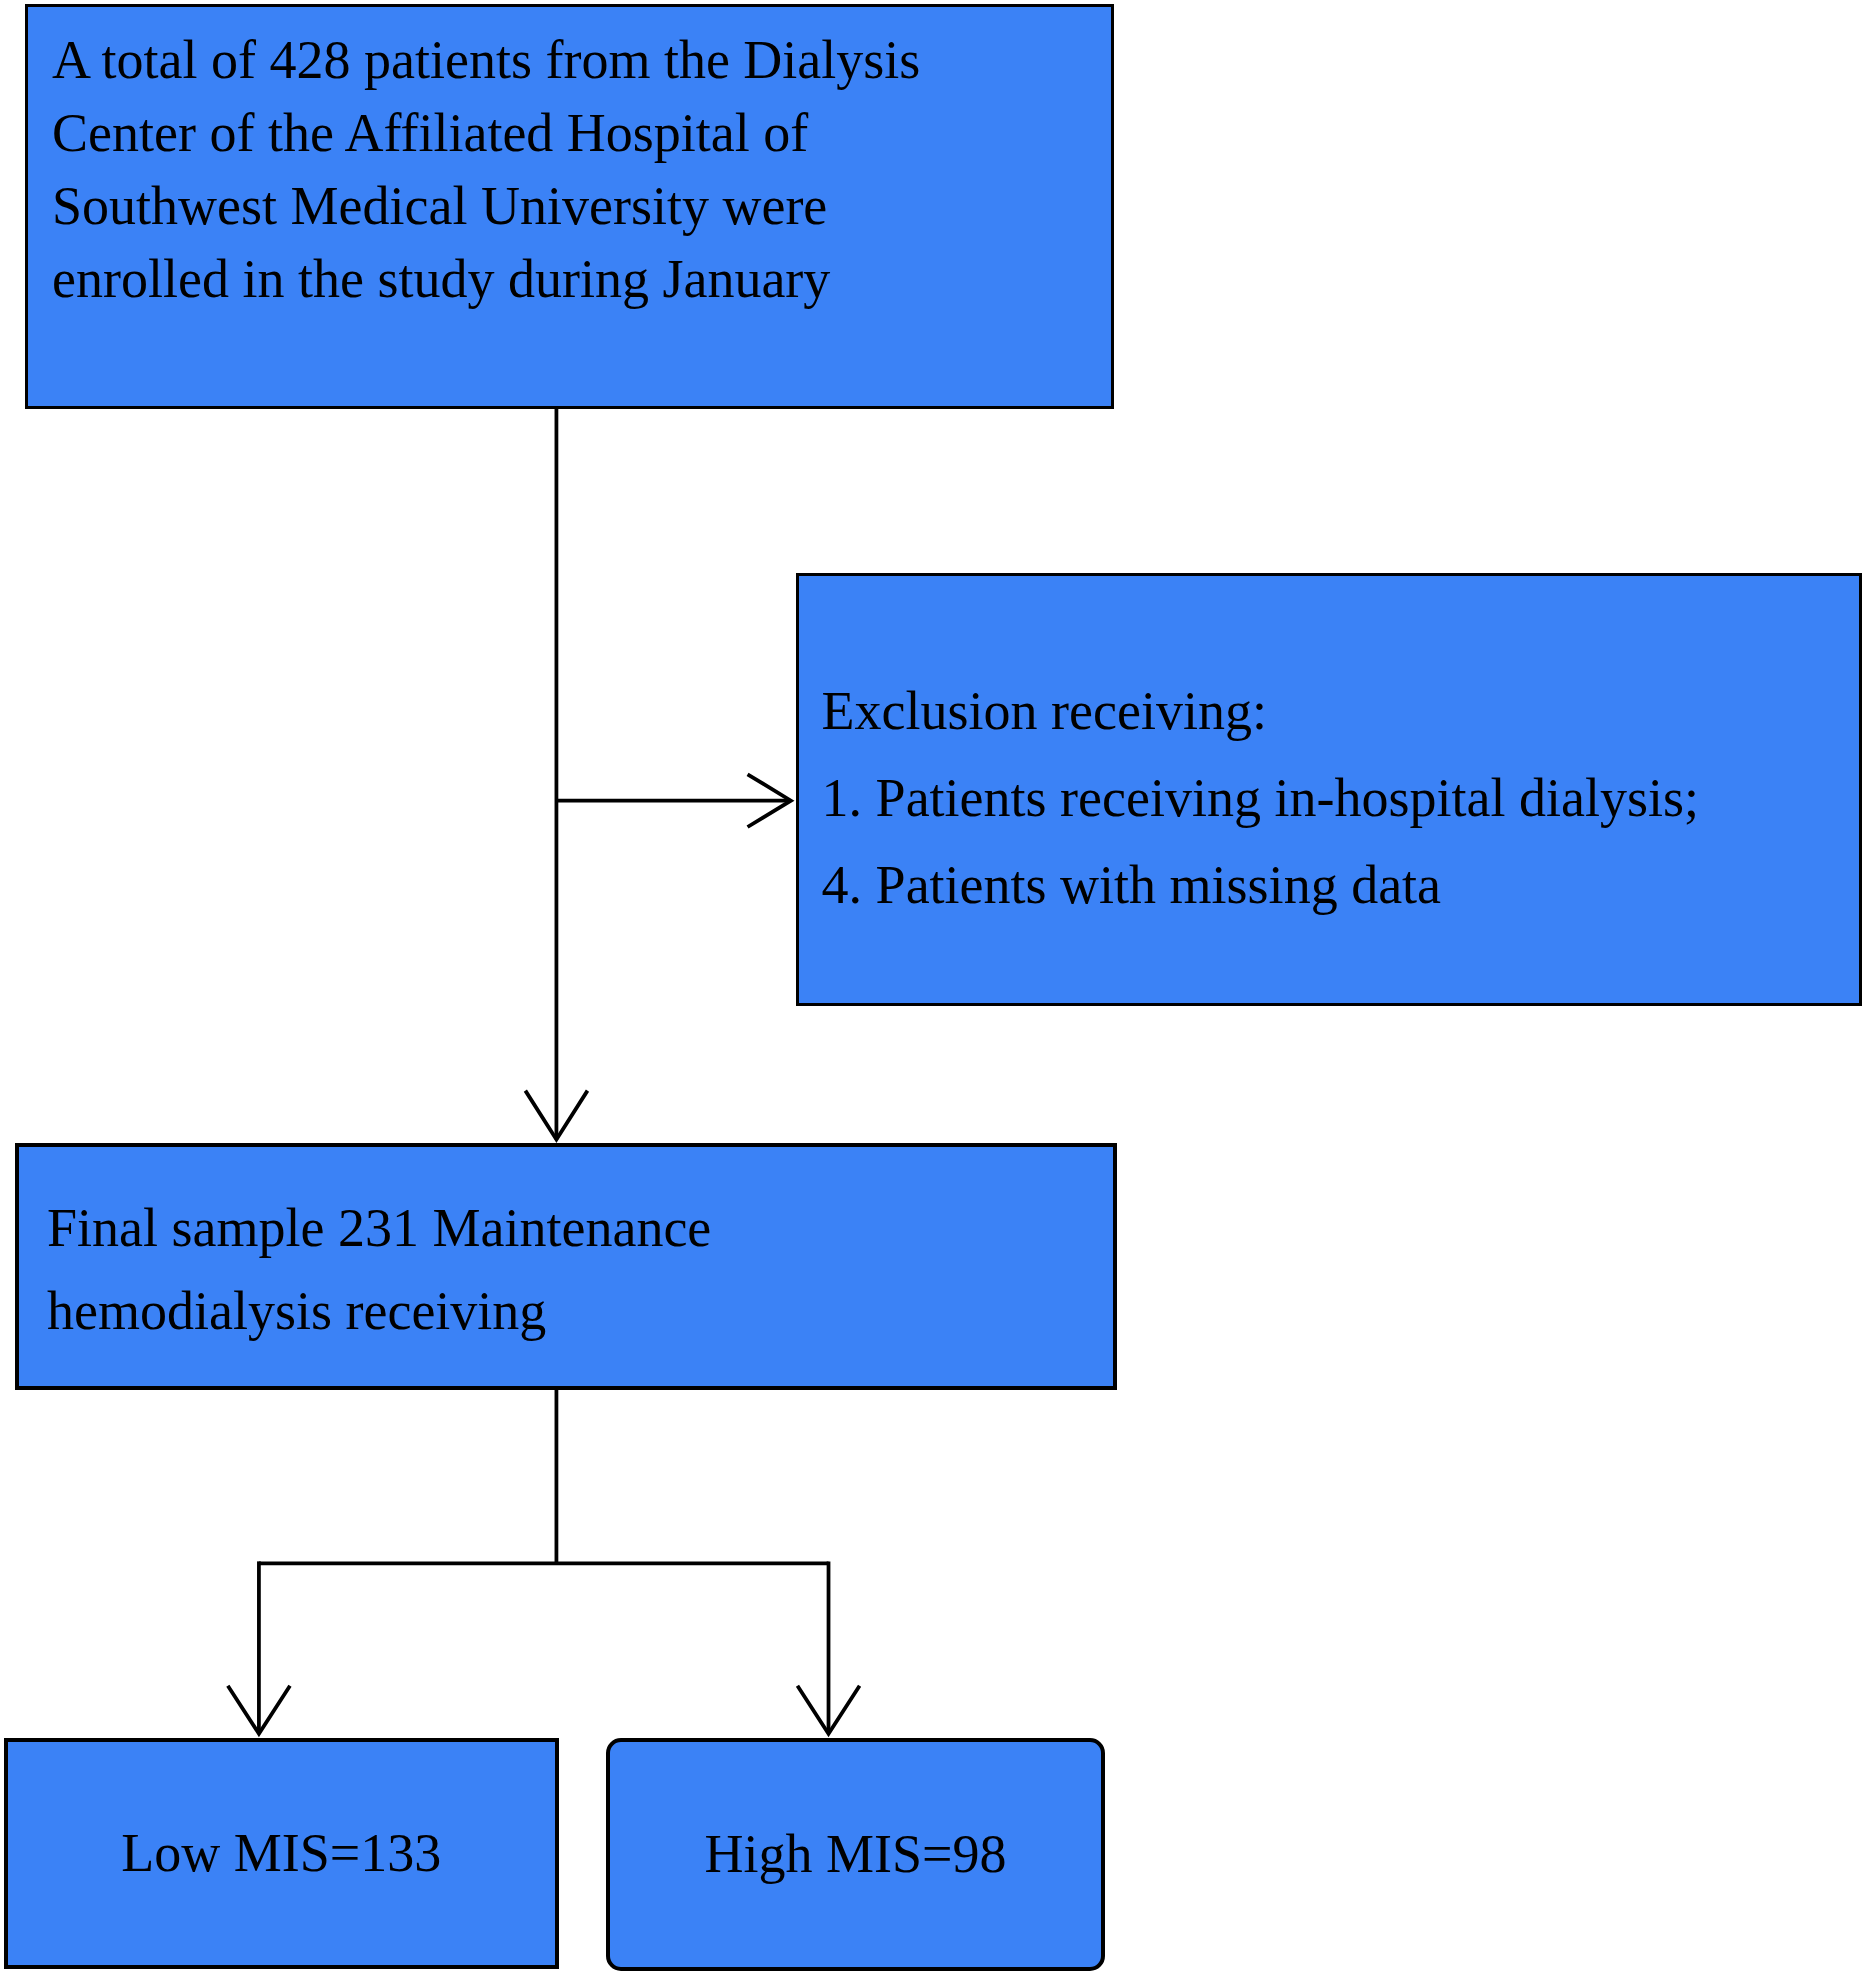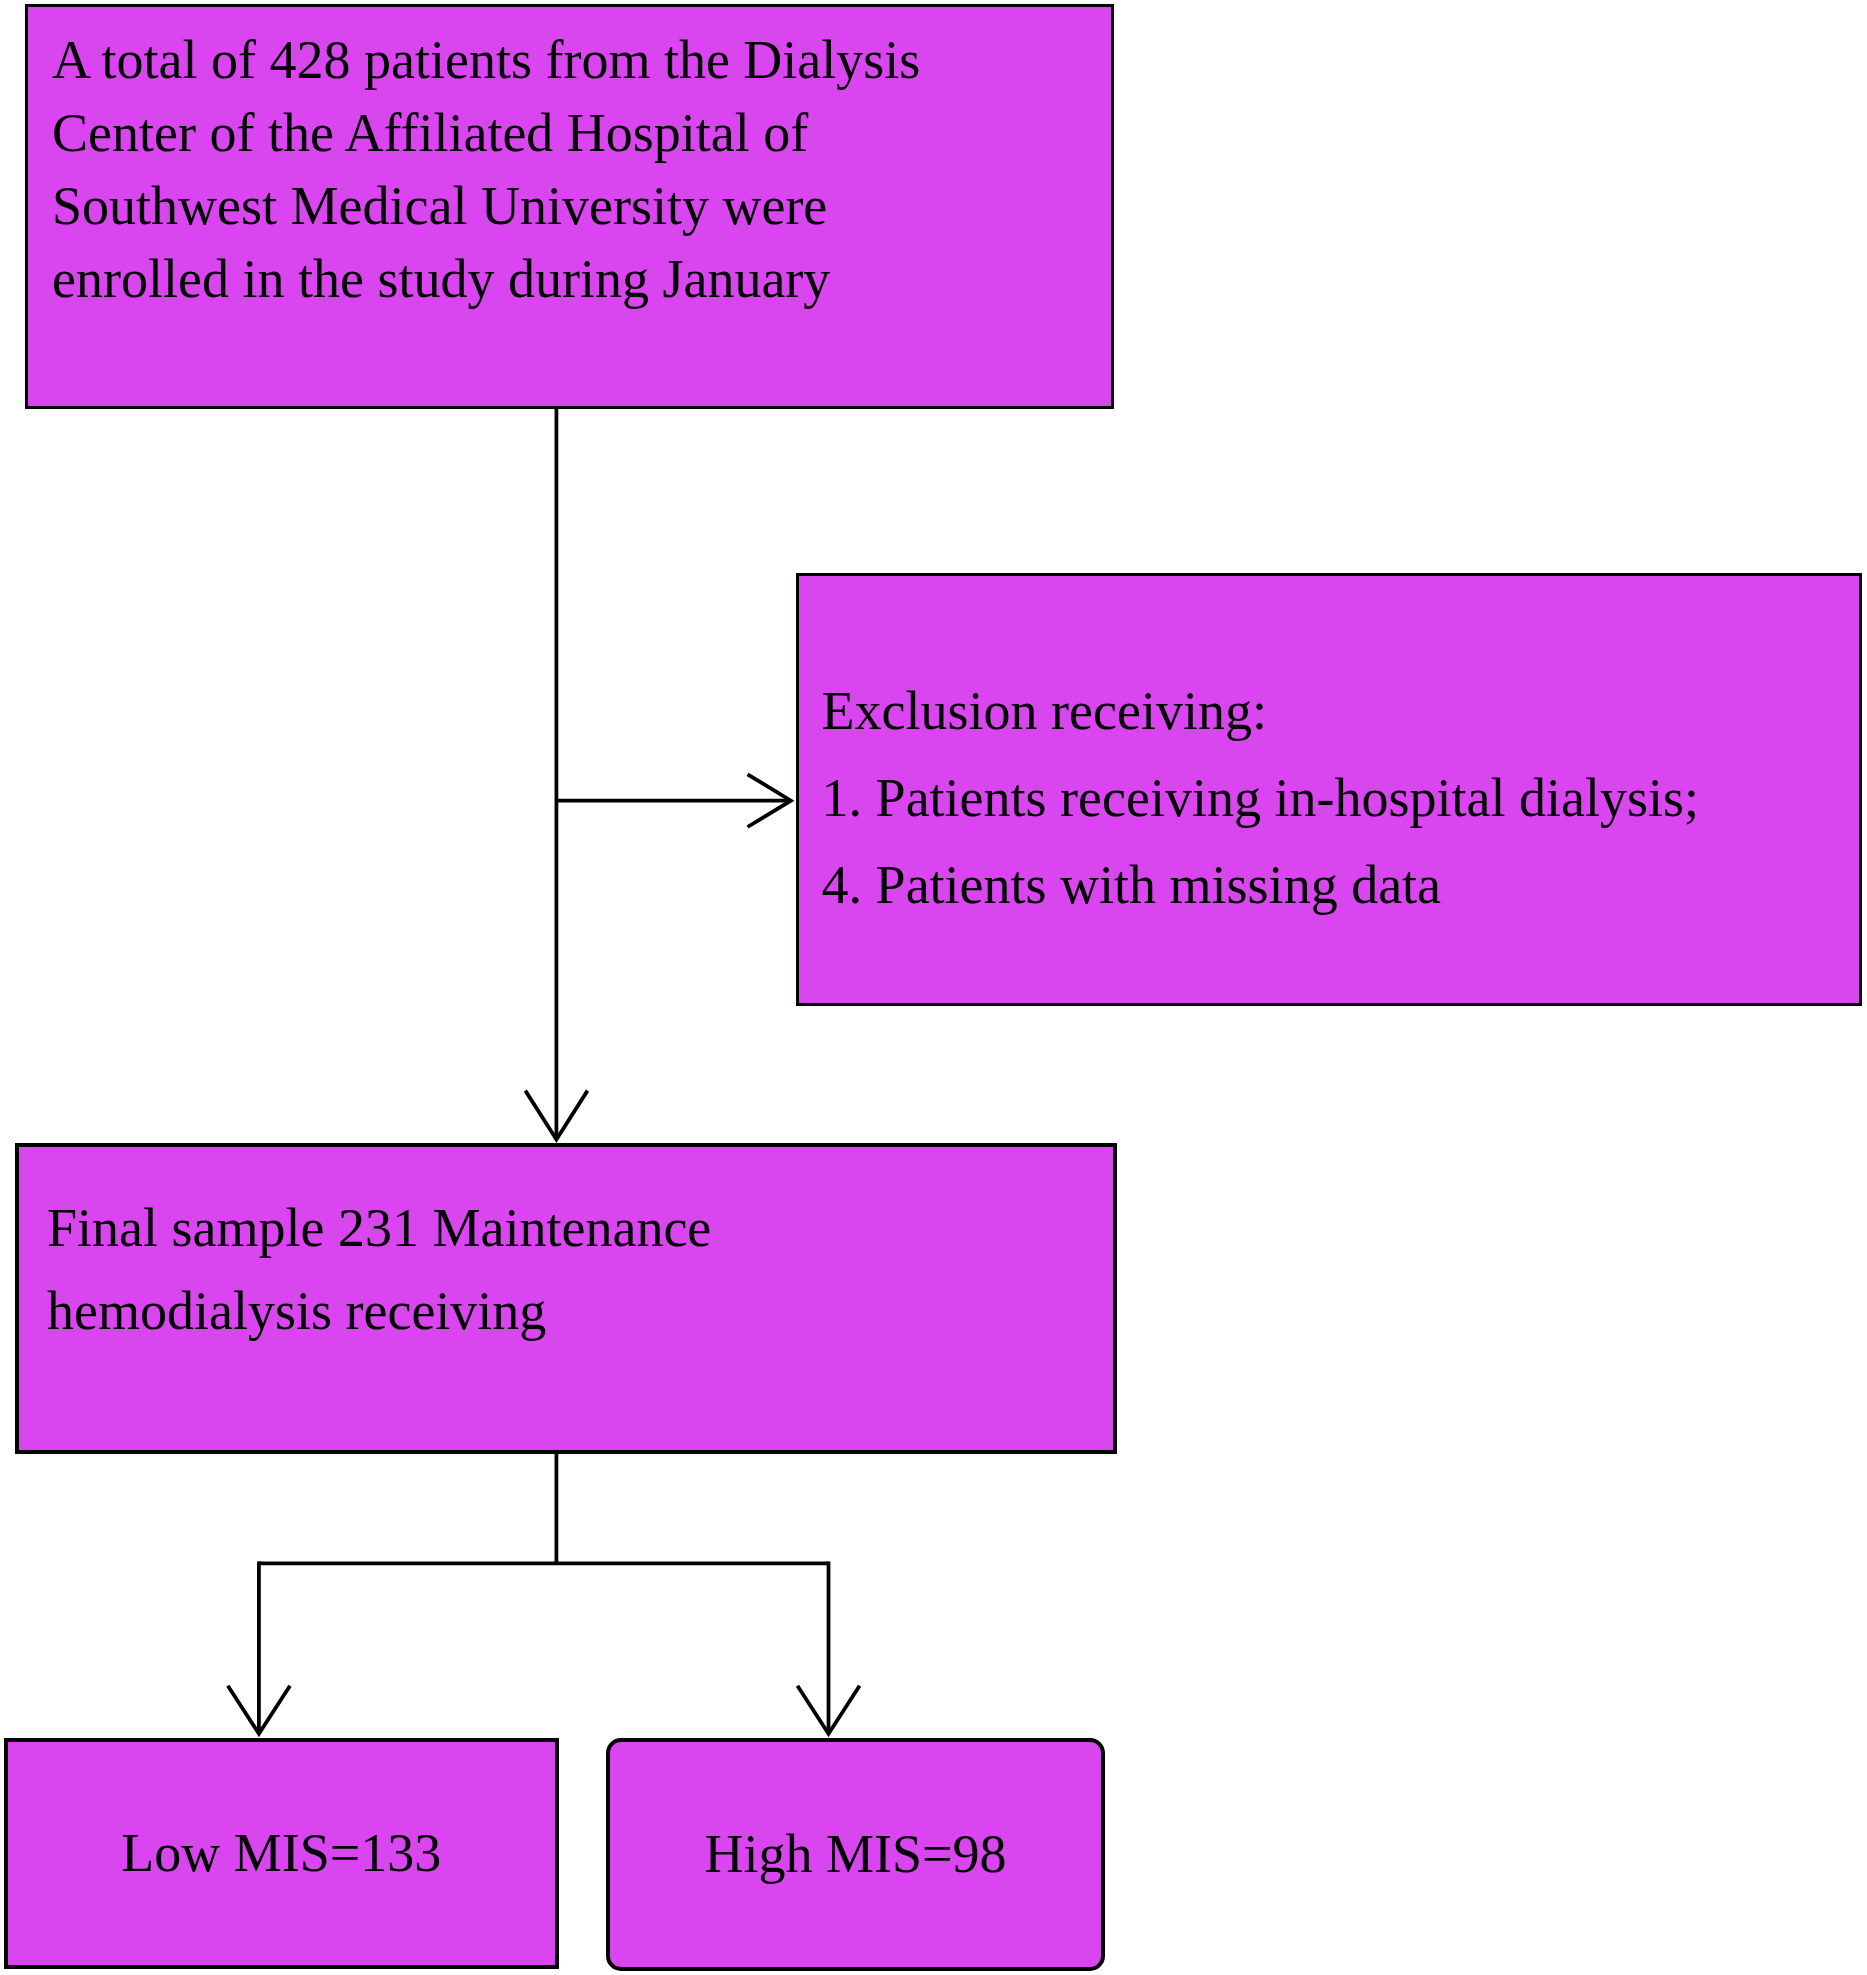--- a/index.html
+++ b/index.html
@@ -19,21 +19,21 @@
   .connectors {
     position: absolute;
     left: 0;
     top: 0;
     width: 1867px;
     height: 1976px;
     pointer-events: none;
   }
   .fc-box {
     position: absolute;
-    background: #d946ef;
+    background: #3b82f6;
     border: 3.8px solid #000000;
     box-sizing: border-box;
     font-size: 54px;
     line-height: 73px;
     white-space: nowrap;
   }
   .fc-box .line { white-space: nowrap; }
 
   .box-enrollment {
     left: 24.5px;  top: 3.8px;
@@ -41,21 +41,21 @@
     padding: 17px 0 0 24.5px;
   }
   .box-exclusion {
     left: 796px; top: 573px;
     width: 1066px; height: 433px;
     padding: 92px 0 0 22.6px;
     line-height: 87px;
   }
   .box-final {
     left: 15px; top: 1143px;
-    width: 1102px; height: 311px;
+    width: 1102px; height: 247px;
     border-width: 4.7px;
     padding: 40px 0 0 28px;
     line-height: 83px;
     font-family: Liberation Serif, serif;
   }
   .box-terminal {
     border-width: 4.7px;
     display: flex;
     align-items: center;
     justify-content: center;

